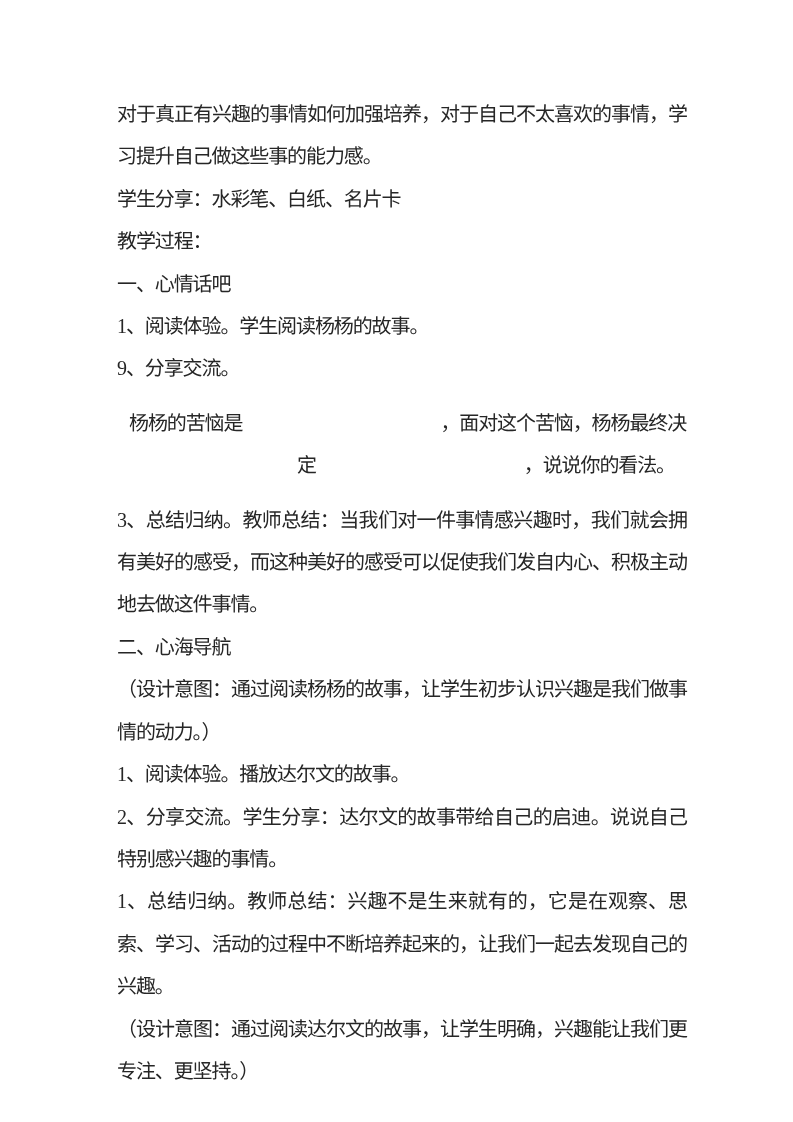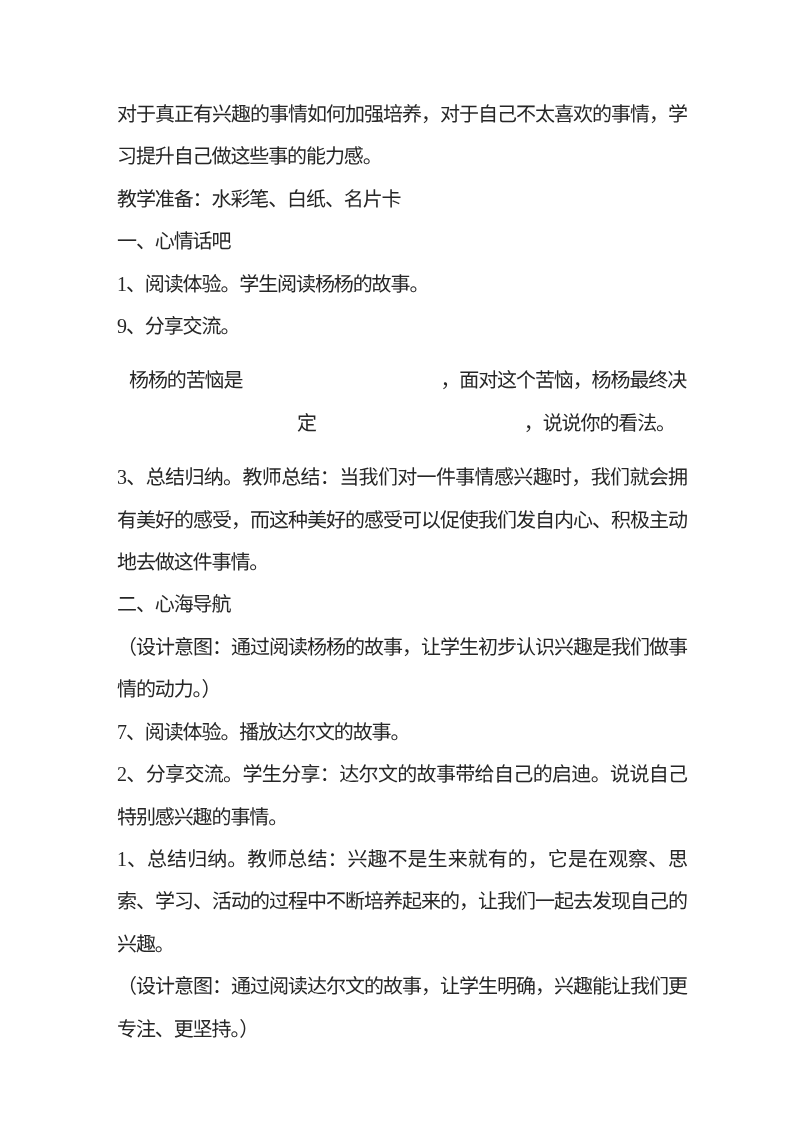--- a/index.html
+++ b/index.html
@@ -54,32 +54,33 @@
   .blank-1 { width: 198px; }
   .blank-2 { width: 208px; }
 </style>
 </head>
 <body>
 
 <div class="page">
   <div class="doc-body">
 
     <p class="para">对于真正有兴趣的事情如何加强培养，对于自己不太喜欢的事情，学习提升自己做这些事的能力感。</p>
-    <p class="para">教学准备：水彩笔、白纸、名片卡</p>
+    <p class="para">学生分享：水彩笔、白纸、名片卡</p>
+    <p class="para">教学过程：</p>
     <p class="para">一、心情话吧</p>
     <p class="para">1、阅读体验。学生阅读杨杨的故事。</p>
     <p class="para">9、分享交流。</p>
 
     <div class="blank-para">
       <div class="blank-line-first"><span>杨杨的苦恼是</span><span class="blank blank-1"></span><span>，面对这个苦恼，杨杨最终决</span></div>
       <div class="blank-line-second"><span>定</span><span class="blank blank-2"></span><span>，说说你的看法。</span></div>
     </div>
 
     <p class="para">3、总结归纳。教师总结：当我们对一件事情感兴趣时，我们就会拥有美好的感受，而这种美好的感受可以促使我们发自内心、积极主动地去做这件事情。</p>
     <p class="para">二、心海导航</p>
     <p class="para">（设计意图：通过阅读杨杨的故事，让学生初步认识兴趣是我们做事情的动力。）</p>
-    <p class="para">7、阅读体验。播放达尔文的故事。</p>
+    <p class="para">1、阅读体验。播放达尔文的故事。</p>
     <p class="para">2、分享交流。学生分享：达尔文的故事带给自己的启迪。说说自己特别感兴趣的事情。</p>
     <p class="para">1、总结归纳。教师总结：兴趣不是生来就有的，它是在观察、思索、学习、活动的过程中不断培养起来的，让我们一起去发现自己的兴趣。</p>
     <p class="para">（设计意图：通过阅读达尔文的故事，让学生明确，兴趣能让我们更专注、更坚持。）</p>
 
   </div>
 </div>
 
 </body></html>

